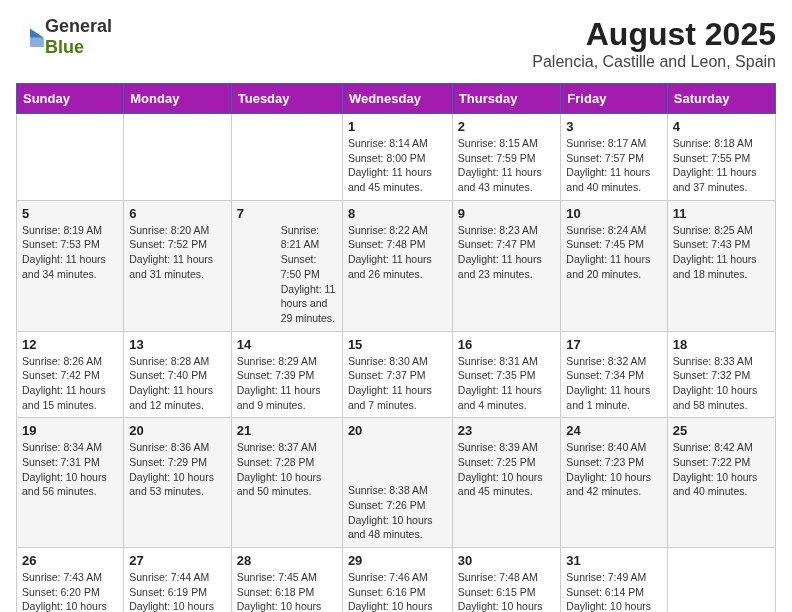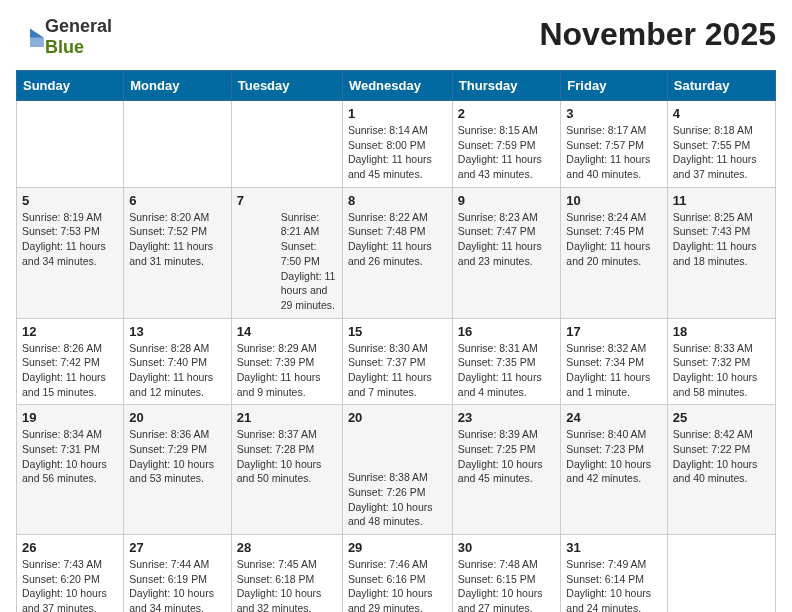--- a/index.html
+++ b/index.html
@@ -37,21 +37,21 @@
       font-size: 16px;
       font-weight: normal;
       color: #444;
     }
     table {
       width: 100%;
       border-collapse: collapse;
       font-size: 11px;
     }
     thead tr th {
-      background-color: #0369a1;
+      background-color: #a21caf;
       color: #fff;
       text-align: left;
       padding: 7px 6px;
       font-size: 13px;
       font-weight: bold;
       border: 1px solid #2d6aa0;
     }
     tbody tr td {
       border: 1px solid #ccc;
       vertical-align: top;
@@ -88,21 +88,22 @@
     <svg class="logo-icon" viewBox="0 0 36 26" xmlns="http://www.w3.org/2000/svg">
       <polygon points="18,2 36,14 18,14" fill="#3a7abf"></polygon>
       <polygon points="18,14 36,14 36,26 18,26" fill="#3a7abf" opacity="0.6"></polygon>
     </svg>
     <div>
       <span style="font-size:18px;font-weight:bold;color:#333;">General</span><br>
       <span style="font-size:18px;font-weight:bold;color:#4d7c0f;">Blue</span>
     </div>
   </div>
   <div class="title-block">
-    <h1>November 2025</h1>
+    <h1>August 2025</h1>
+    <h2>Palencia, Castille and Leon, Spain</h2>
   </div>
 </div>
 
 <table>
   <thead>
     <tr>
     <th>Sunday</th>
         <th>Monday</th>
         <th>Tuesday</th>
         <th>Wednesday</th>

